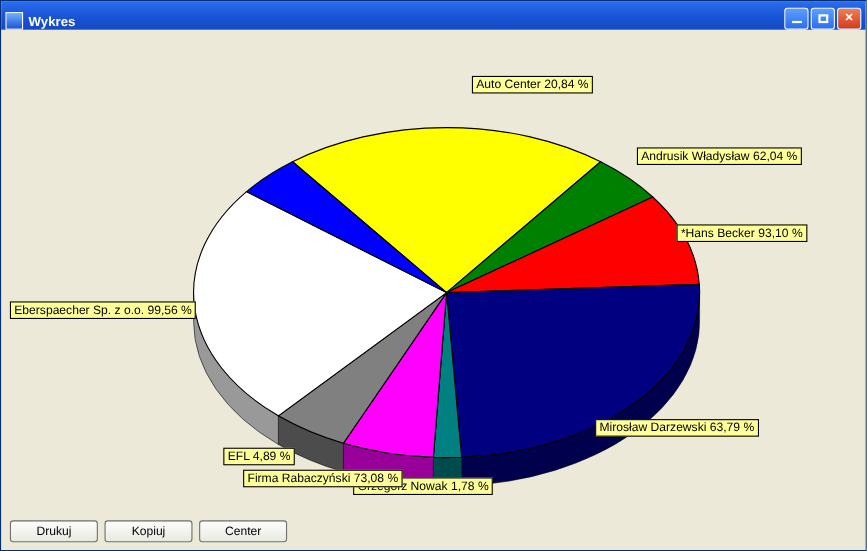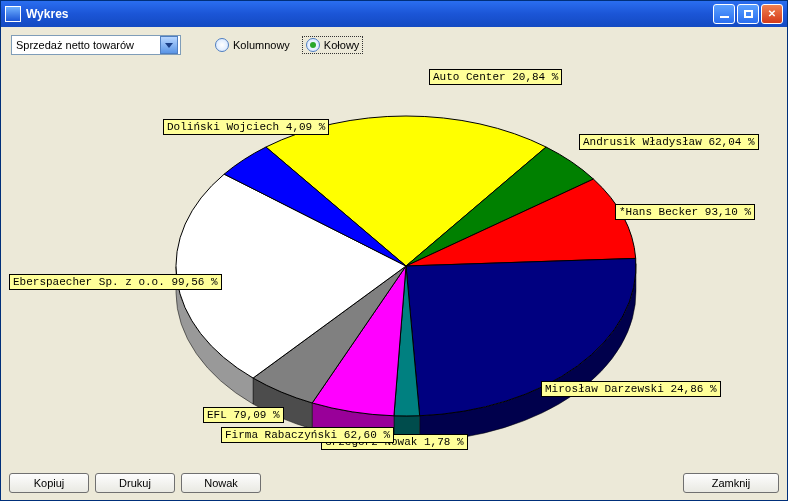--- a/index.html
+++ b/index.html
@@ -1,36 +1,36 @@
 <!DOCTYPE html>
 <html><head>
 <meta charset="utf-8">
 <style>
   html,body{margin:0;padding:0;font-family:Tahoma,Verdana,Arial,sans-serif;font-size:11px;background:#ece9d8;}
   .window{width:788px;height:501px;box-sizing:border-box;border:1px solid #002f7a;background:#ece9d8;position:relative;overflow:hidden;}
-  .titlebar{height:26px;background:linear-gradient(to bottom,#2a6ef0 0%,#1b55d6 50%,#134ac2 100%);display:flex;align-items:center;padding:0 4px;color:#fff;font-weight:bold;font-size:12px;}
+  .titlebar{height:26px;background:linear-gradient(to bottom,#2a6ef0 0%,#1b55d6 50%,#134ac2 100%);display:flex;align-items:flex-end;padding:0 4px;color:#fff;font-weight:bold;font-size:12px;}
   .titlebar .icon{width:14px;height:14px;background:linear-gradient(#6fb1ff,#1b55d6);border:1px solid #fff;margin-right:5px;}
   .titlebar .title{flex:1;}
   .win-btns{display:flex;gap:2px;}
   .win-btn{width:20px;height:18px;border:1px solid #fff;border-radius:3px;display:flex;align-items:center;justify-content:center;font-size:10px;font-weight:bold;color:#fff;cursor:pointer;}
   .win-btn.min,.win-btn.max{background:linear-gradient(to bottom,#5aa0ff,#2a6ef0);}
   .win-btn.close{background:linear-gradient(to bottom,#f08050,#d43a1a);}
   .win-btn.min::after{content:"";display:block;width:9px;height:2px;background:#fff;margin-top:6px;}
   .win-btn.max::after{content:"";display:block;width:9px;height:8px;border:2px solid #fff;box-sizing:border-box;}
   .win-btn.close::after{content:"✕";line-height:1;}
   .toolbar{display:flex;align-items:center;gap:12px;padding:8px 10px;}
   .dropdown{display:flex;align-items:center;border:1px solid #7f9db9;background:#fff;height:20px;min-width:170px;padding:0 2px 0 4px;box-sizing:border-box;}
   .dropdown span.txt{flex:1;}
   .dropdown .dd-btn{width:16px;height:16px;background:linear-gradient(to bottom,#b8d6ff,#5a95e6);border:1px solid #4f7ec1;display:flex;align-items:center;justify-content:center;}
   .dropdown .dd-btn::after{content:"";border-left:4px solid transparent;border-right:4px solid transparent;border-top:5px solid #1b3f87;}
   .radio-group{display:flex;align-items:center;gap:4px;}
   .radio{width:12px;height:12px;border:1px solid #4f7ec1;border-radius:50%;background:radial-gradient(#fff,#cfe3ff);display:flex;align-items:center;justify-content:center;}
   .radio.checked::after{content:"";width:6px;height:6px;border-radius:50%;background:#2aa82a;}
   .radio-group.selected{border:1px dotted #333;padding:1px 3px;}
-  .chart-area{position:absolute;left:0;right:0;top:55px;bottom:38px;font-family:Liberation Mono, monospace;}
+  .chart-area{position:absolute;left:0;right:0;top:55px;bottom:38px;}
   .footer{position:absolute;left:0;right:0;bottom:0;height:34px;display:flex;align-items:center;padding:0 8px;gap:6px;}
   .footer .spacer{flex:1;}
   .btn{min-width:58px;text-align:center;padding:3px 10px;border:1px solid #707070;border-radius:3px;background:linear-gradient(to bottom,#fdfdfd,#e9e9e2);cursor:pointer;font-size:11px;}
   .lbl{position:absolute;background:#ffff99;border:1px solid #000;padding:0 3px;font-size:11px;white-space:nowrap;line-height:14px;}
   svg{display:block;}
 </style>
 </head>
 <body>
 
 <div class="window">
@@ -38,35 +38,20 @@
   <div class="titlebar">
     <div class="icon"></div>
     <span class="title">Wykres</span>
     <div class="win-btns">
       <div class="win-btn min"></div>
       <div class="win-btn max"></div>
       <div class="win-btn close"></div>
     </div>
   </div>
 
-  <div class="toolbar">
-    <div class="dropdown">
-      <span class="txt">Sprzedaż netto towarów</span>
-      <div class="dd-btn"></div>
-    </div>
-    <div style="width:10px"></div>
-    <div class="radio-group">
-      <div class="radio"></div>
-      <span>Kolumnowy</span>
-    </div>
-    <div class="radio-group selected">
-      <div class="radio checked"></div>
-      <span>Kołowy</span>
-    </div>
-  </div>
 
   <div class="chart-area">
     <svg id="pieSvg" width="788" height="408">
         <path d="M 634.9711639050572 207.62481769300047 A 230 150 0 0 1 418.64984367696763 359.73561071021584 L 418.64984367696763 385.73561071021584 A 230 150 0 0 0 634.9711639050572 233.62481769300047 Z" fill="rgb(0,0,76)" stroke="#000" stroke-width="0.5"></path>
         <path d="M 418.64984367696763 359.73561071021584 A 230 150 0 0 1 392.9374724491456 359.79356602530913 L 392.9374724491456 385.79356602530913 A 230 150 0 0 0 418.64984367696763 385.73561071021584 Z" fill="rgb(0,76,76)" stroke="#000" stroke-width="0.5"></path>
         <path d="M 392.9374724491456 359.79356602530913 A 230 150 0 0 1 311.1997768164056 346.9588790646627 L 311.1997768164056 372.9588790646627 A 230 150 0 0 0 392.9374724491456 385.79356602530913 Z" fill="rgb(153,0,153)" stroke="#000" stroke-width="0.5"></path>
         <path d="M 311.1997768164056 346.9588790646627 A 230 150 0 0 1 252.07445933858176 322.0407051842378 L 252.07445933858176 348.0407051842378 A 230 150 0 0 0 311.1997768164056 372.9588790646627 Z" fill="rgb(76,76,76)" stroke="#000" stroke-width="0.5"></path>
         <path d="M 252.07445933858176 322.0407051842378 A 230 150 0 0 1 175.0037191220286 210.85302311036872 L 175.0037191220286 236.85302311036872 A 230 150 0 0 0 252.07445933858176 348.0407051842378 Z" fill="rgb(153,153,153)" stroke="#000" stroke-width="0.5"></path>
         <path d="M 405 210 L 264.934712193665 91.02210726914552 A 230 150 0 0 1 545.065287806335 91.02210726914556 Z" fill="#ffff00" stroke="#000" stroke-width="1"></path>
         <path d="M 405 210 L 545.065287806335 91.02210726914556 A 230 150 0 0 1 592.4362662763842 123.06826039026683 Z" fill="#008000" stroke="#000" stroke-width="1"></path>
@@ -75,29 +60,27 @@
         <path d="M 405 210 L 418.64984367696763 359.73561071021584 A 230 150 0 0 1 392.9374724491456 359.79356602530913 Z" fill="#008080" stroke="#000" stroke-width="1"></path>
         <path d="M 405 210 L 392.9374724491456 359.79356602530913 A 230 150 0 0 1 311.1997768164056 346.9588790646627 Z" fill="#ff00ff" stroke="#000" stroke-width="1"></path>
         <path d="M 405 210 L 311.1997768164056 346.9588790646627 A 230 150 0 0 1 252.07445933858176 322.0407051842378 Z" fill="#808080" stroke="#000" stroke-width="1"></path>
         <path d="M 405 210 L 252.07445933858176 322.0407051842378 A 230 150 0 0 1 223.1629677484104 118.14924282592797 Z" fill="#ffffff" stroke="#000" stroke-width="1"></path>
         <path d="M 405 210 L 223.1629677484104 118.14924282592797 A 230 150 0 0 1 264.93471219366506 91.02210726914551 Z" fill="#0000ff" stroke="#000" stroke-width="1"></path>
       </svg>
 
     <div class="lbl" style="left:428px;top:13px">Auto Center 20,84 %</div>
     <div class="lbl" style="left:578px;top:78px">Andrusik Władysław 62,04 %</div>
     <div class="lbl" style="left:614px;top:148px">*Hans Becker 93,10 %</div>
-    <div class="lbl" style="left:540px;top:325px">Mirosław Darzewski 24,86 %</div>
+    <div class="lbl" style="left:540px;top:325px">Mirosław Darzewski 63,79 %</div>
     <div class="lbl" style="left:320px;top:378px">Grzegorz Nowak 1,78 %</div>
-    <div class="lbl" style="left:220px;top:371px">Firma Rabaczyński 62,60 %</div>
-    <div class="lbl" style="left:202px;top:351px">EFL 79,09 %</div>
+    <div class="lbl" style="left:220px;top:371px">Firma Rabaczyński 73,08 %</div>
+    <div class="lbl" style="left:202px;top:351px">EFL 4,89 %</div>
     <div class="lbl" style="left:8px;top:218px">Eberspaecher Sp. z o.o. 99,56 %</div>
-    <div class="lbl" style="left:162px;top:63px">Doliński Wojciech 4,09 %</div>
   </div>
 
   <div class="footer">
+    <div class="btn">Drukuj</div>
     <div class="btn">Kopiuj</div>
-    <div class="btn">Drukuj</div>
-    <div class="btn">Nowak</div>
+    <div class="btn">Center</div>
     <div class="spacer"></div>
-    <div class="btn" style="min-width:74px">Zamknij</div>
   </div>
 
 </div>
 
 </body></html>

